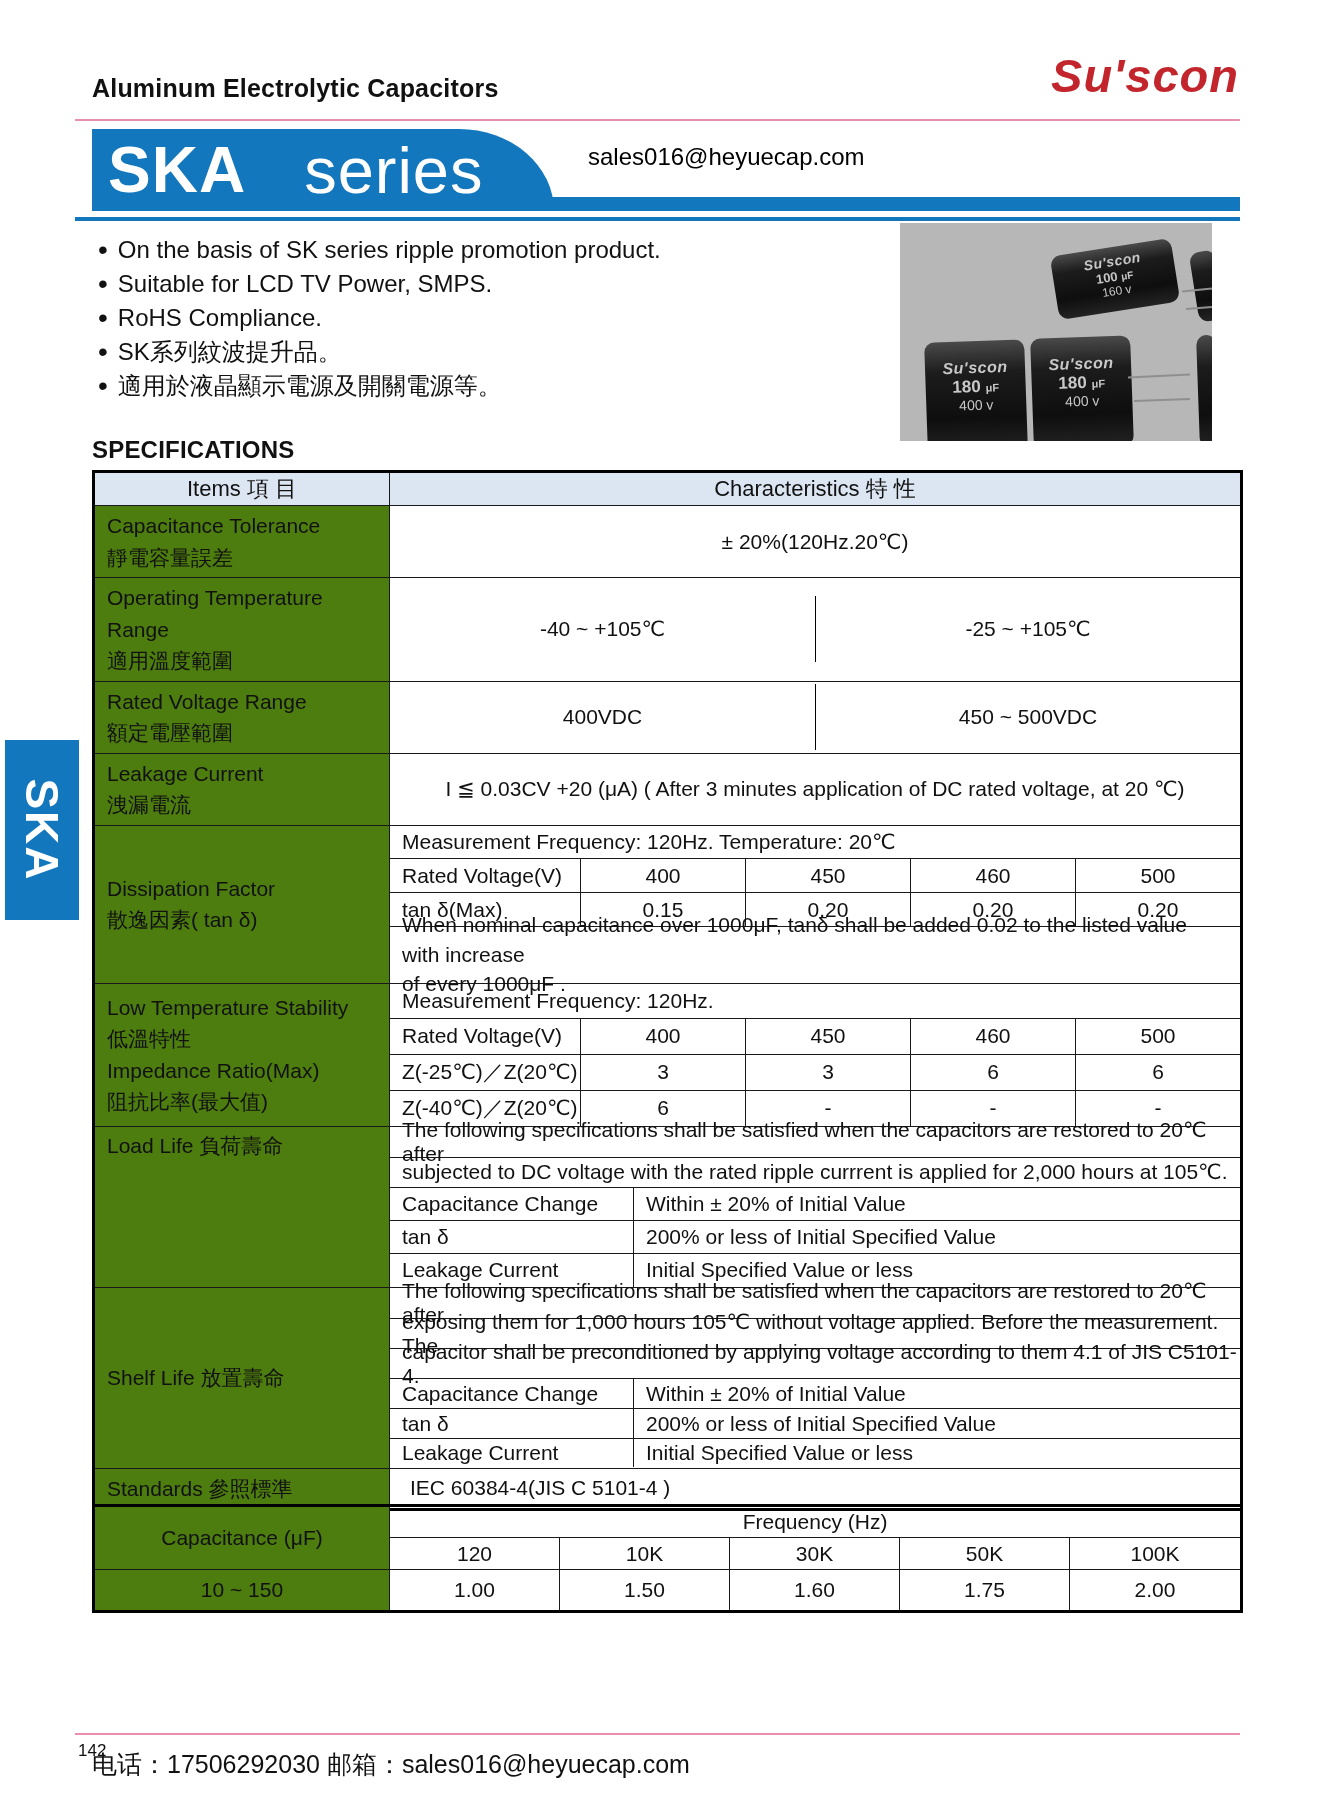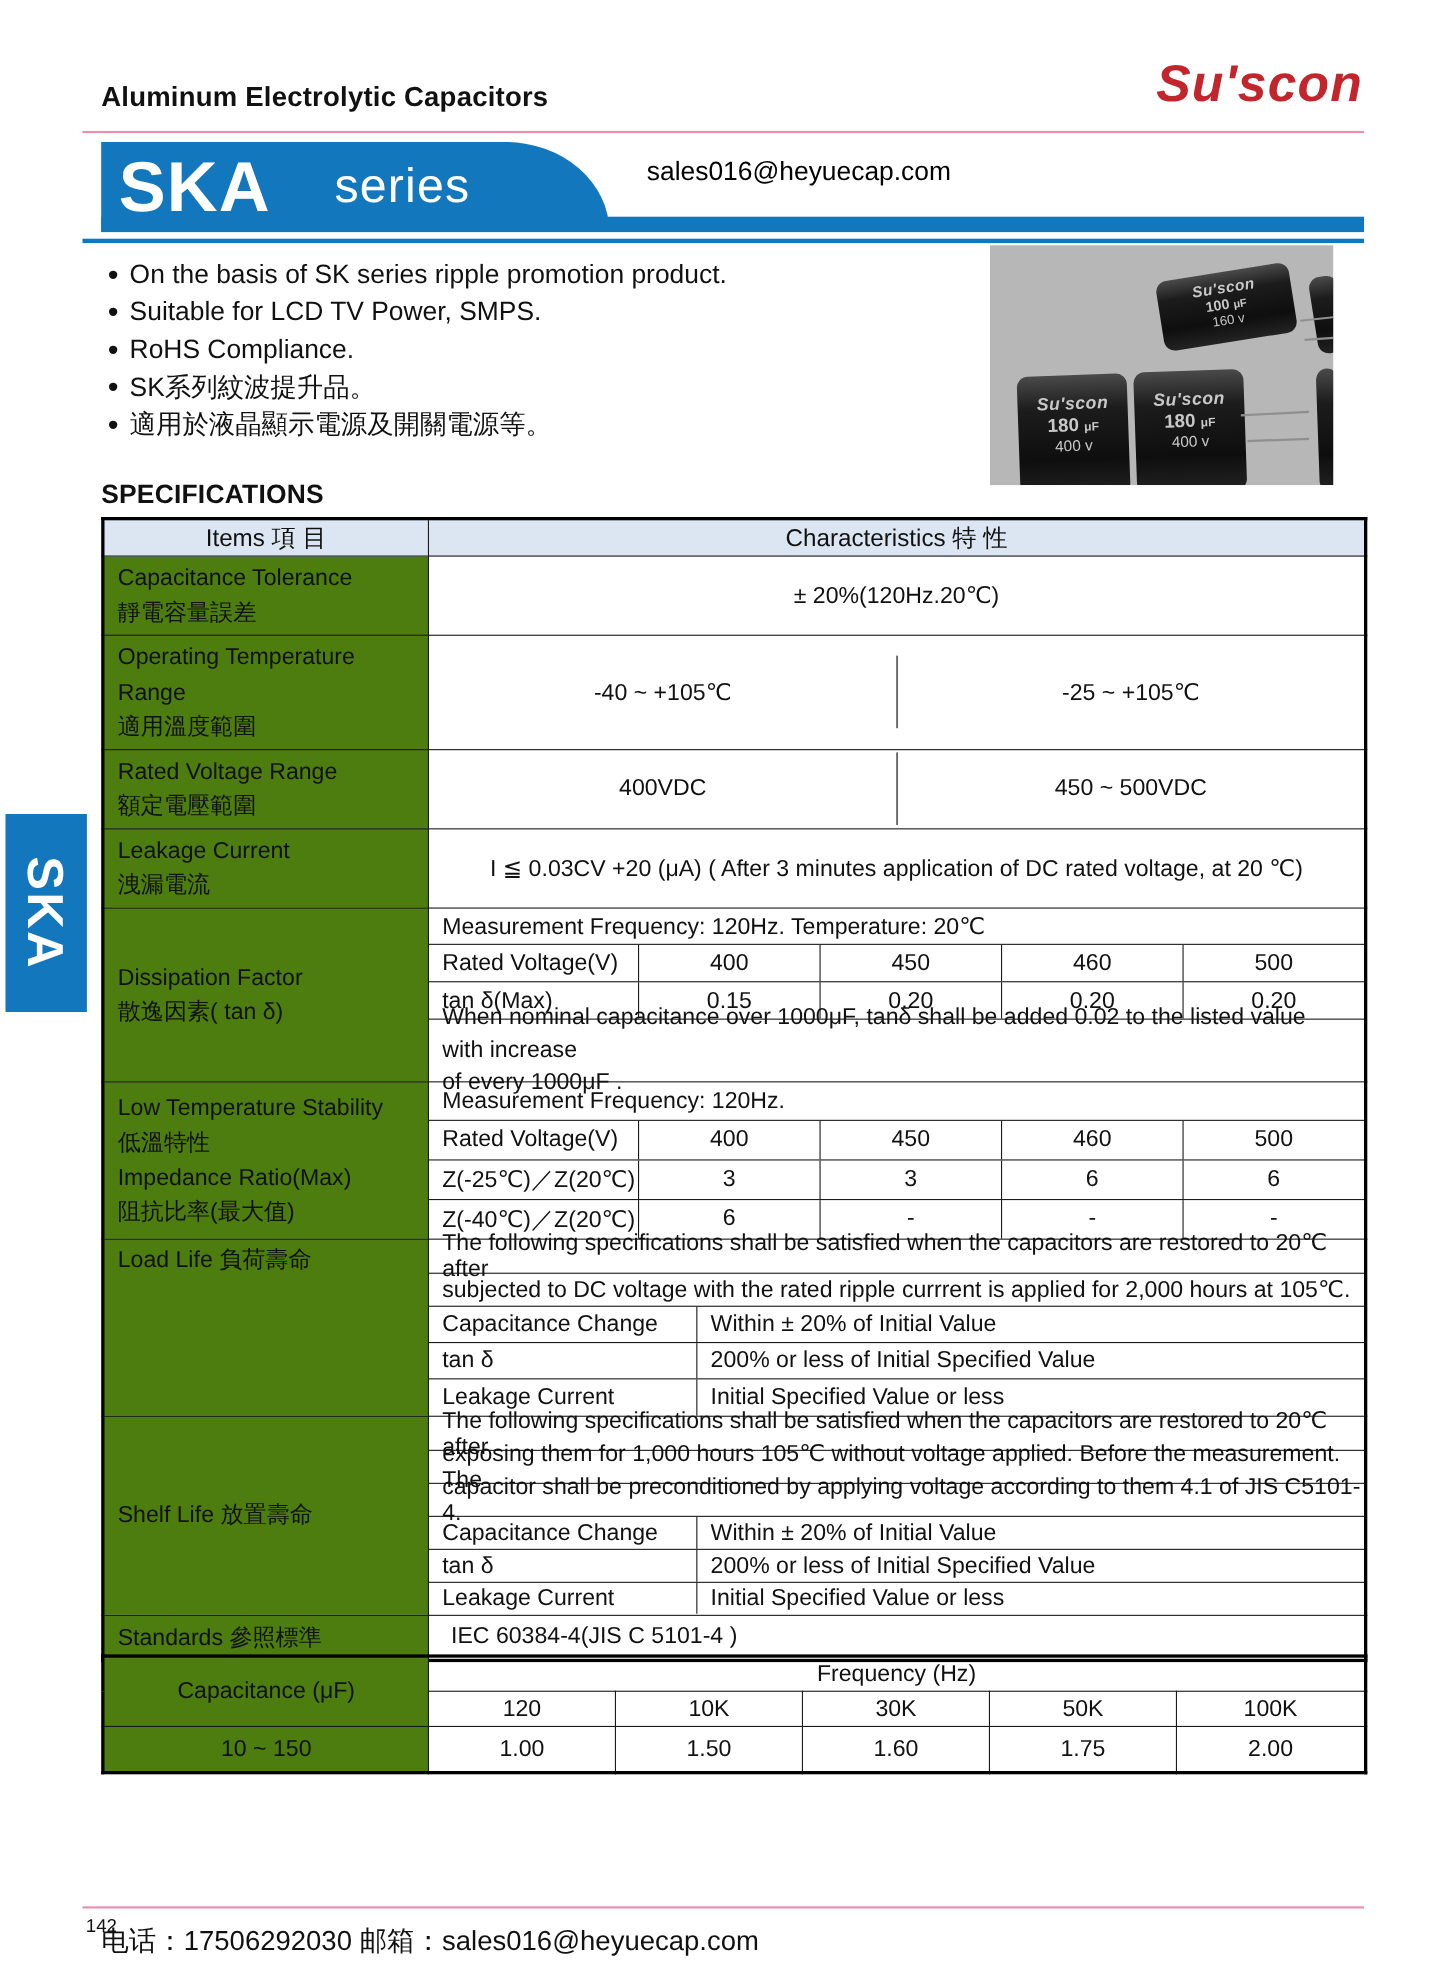--- a/index.html
+++ b/index.html
@@ -9,21 +9,21 @@
 
   
   .doc-title { position:absolute; left:92px; top:74px; font-size:25px; font-weight:bold; letter-spacing:.2px; }
   .brand { position:absolute; right:84px; top:48px; font-size:47px; font-weight:800; font-style:italic; color:#c2262c; letter-spacing:1px; }
   .pink-line { position:absolute; left:75px; top:119px; width:1165px; height:2px; background:#ec8fae; }
 
   
   .banner-block { position:absolute; left:92px; top:129px; width:462px; height:82px; background:#1377bd;
                   border-top-right-radius:95px 82px; display:flex; align-items:center; }
   .banner-series { color:#fff; font-size:64px; font-weight:bold; padding-left:16px; letter-spacing:1px; }
-  .banner-word { color:#fff; font-size:44px; font-weight:500; margin-left:58px; letter-spacing:1px; }
+  .banner-word { color:#fff; font-size:65px; font-weight:500; margin-left:58px; letter-spacing:1px; }
   .banner-strip { position:absolute; left:92px; top:197px; width:1148px; height:14px; background:#1377bd; }
   .banner-email { position:absolute; left:588px; top:143px; font-size:24px; color:#000000; }
   .blue-underline { position:absolute; left:75px; top:217px; width:1165px; height:4px; background:#1377bd; }
 
   
   .features { position:absolute; left:98px; top:233px; }
   .feat { display:flex; align-items:center; height:34px; font-size:24px; }
   .feat .dot { font-size:28px; margin-right:10px; line-height:1; }
 
   

